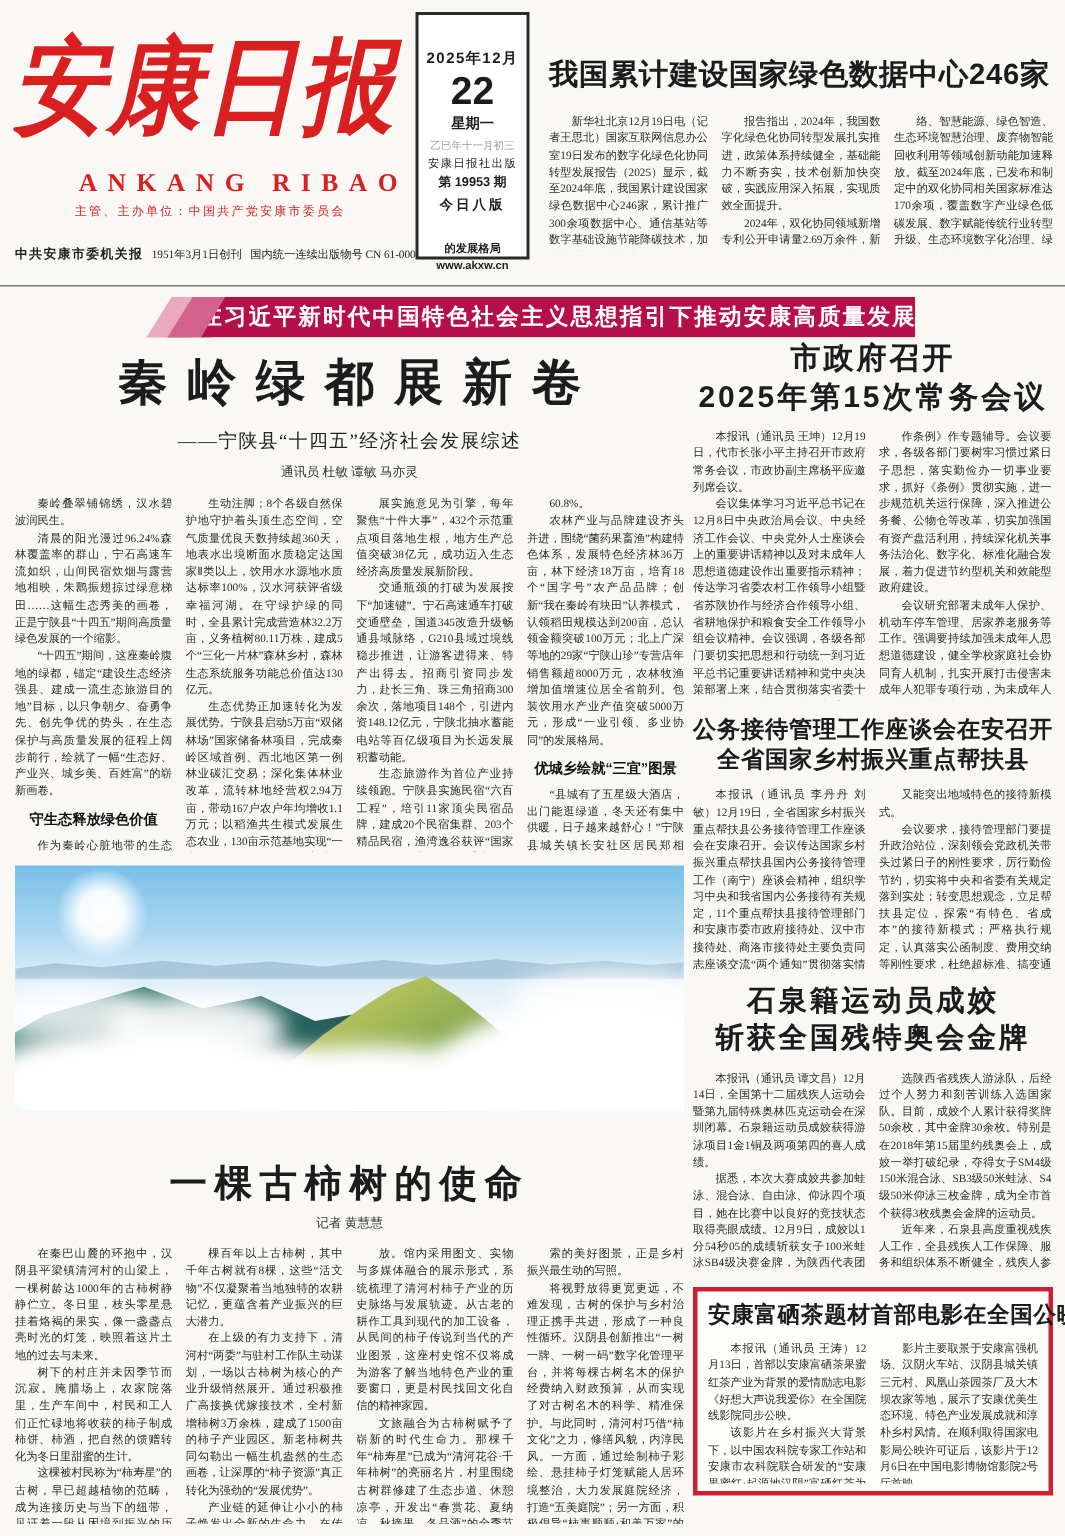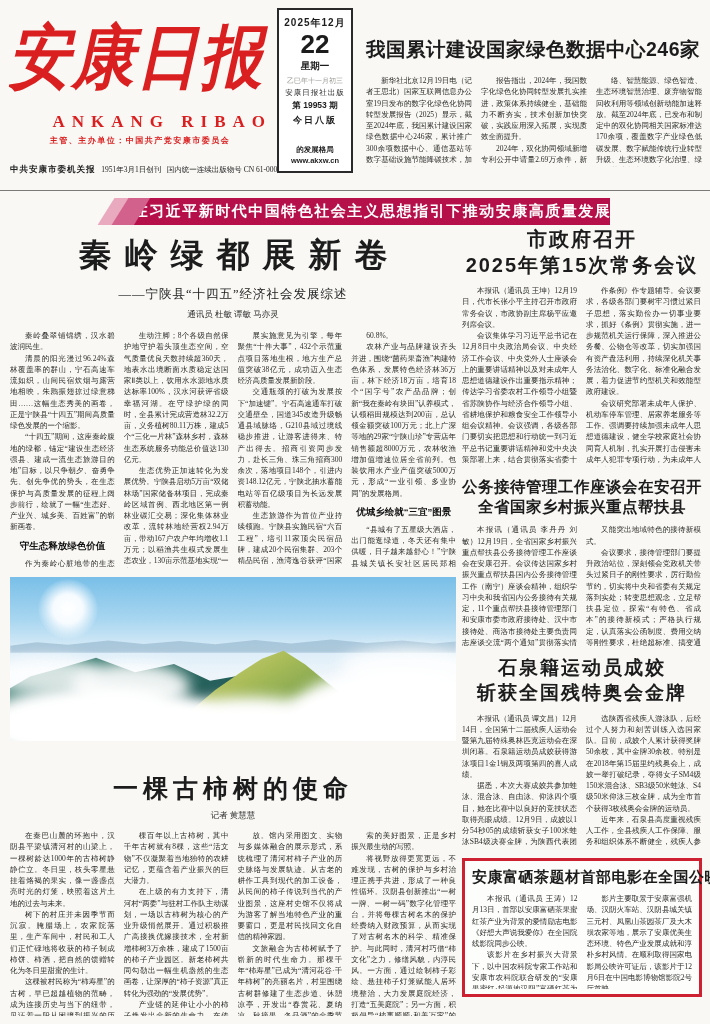--- a/index.html
+++ b/index.html
@@ -3,24 +3,24 @@
 <meta charset="utf-8">
 <style>
   html,body{margin:0;padding:0;}
   body{width:710px;height:1024px;overflow:hidden;background:#eceae6;}
   .page{position:relative;width:710px;height:1024px;background:#f9f8f5;font-family:"Liberation Serif",serif;color:#1c1c1c;overflow:hidden;}
   
   .header{position:absolute;left:0;top:0;width:710px;height:190px;}
   .brand{position:absolute;left:8px;top:4px;width:264px;height:160px;}
   .calligraphy{font-family:"DejaVu Serif",serif;font-weight:bold;font-style:italic;font-size:62px;line-height:1.55;color:#d91f1f;letter-spacing:2px;transform:scaleY(1.12);transform-origin:left top;white-space:nowrap;}
   .latin{font-family:"Liberation Serif",serif;font-weight:bold;color:#d91f1f;font-size:17px;letter-spacing:7px;text-align:right;margin-top:12px;}
-  .supervisor{color:#d91f1f;font-size:8px;letter-spacing:1.5px;text-align:center;font-weight:bold;margin-top:3px;}
+  .supervisor{color:#d91f1f;font-size:8px;letter-spacing:1.5px;text-align:center;font-weight:normal;margin-top:3px;}
   .orgline{position:absolute;left:10px;top:164px;width:345px;font-size:7.5px;color:#222;white-space:nowrap;}
   .orgline b{font-size:8.5px;letter-spacing:1px;}
-  .datebox{position:absolute;left:277px;top:8px;width:76px;height:165px;border:2px solid #2a2a2a;background:#fff;text-align:center;padding-top:6px;box-sizing:border-box;font-family:"Liberation Sans",sans-serif;}
+  .datebox{position:absolute;left:277px;top:8px;width:76px;height:165px;border:2px solid #2a2a2a;background:#fff;text-align:center;padding-top:22px;box-sizing:border-box;font-family:"Liberation Sans",sans-serif;}
   .db-ym{font-size:10px;font-weight:bold;letter-spacing:1px;}
   .db-day{font-size:26px;font-weight:bold;line-height:1.1;}
   .db-week{font-size:9.5px;font-weight:bold;margin-top:1px;}
   .db-lunar{font-size:7px;color:#9a9a96;margin-top:3px;font-family:"Liberation Serif",serif;}
   .db-pub{font-size:7.5px;margin-top:2px;font-family:"Liberation Serif",serif;letter-spacing:1px;}
   .db-issue{font-size:8.5px;font-weight:bold;margin-top:2px;}
   .db-pages{font-size:9px;font-weight:bold;margin-top:2px;letter-spacing:2px;}
   .db-site{font-size:7.5px;font-weight:bold;margin-top:18px;}
   .db-url{font-size:7.5px;font-weight:bold;margin-top:1px;}
   .top-article{position:absolute;left:366px;top:36px;width:336px;}

